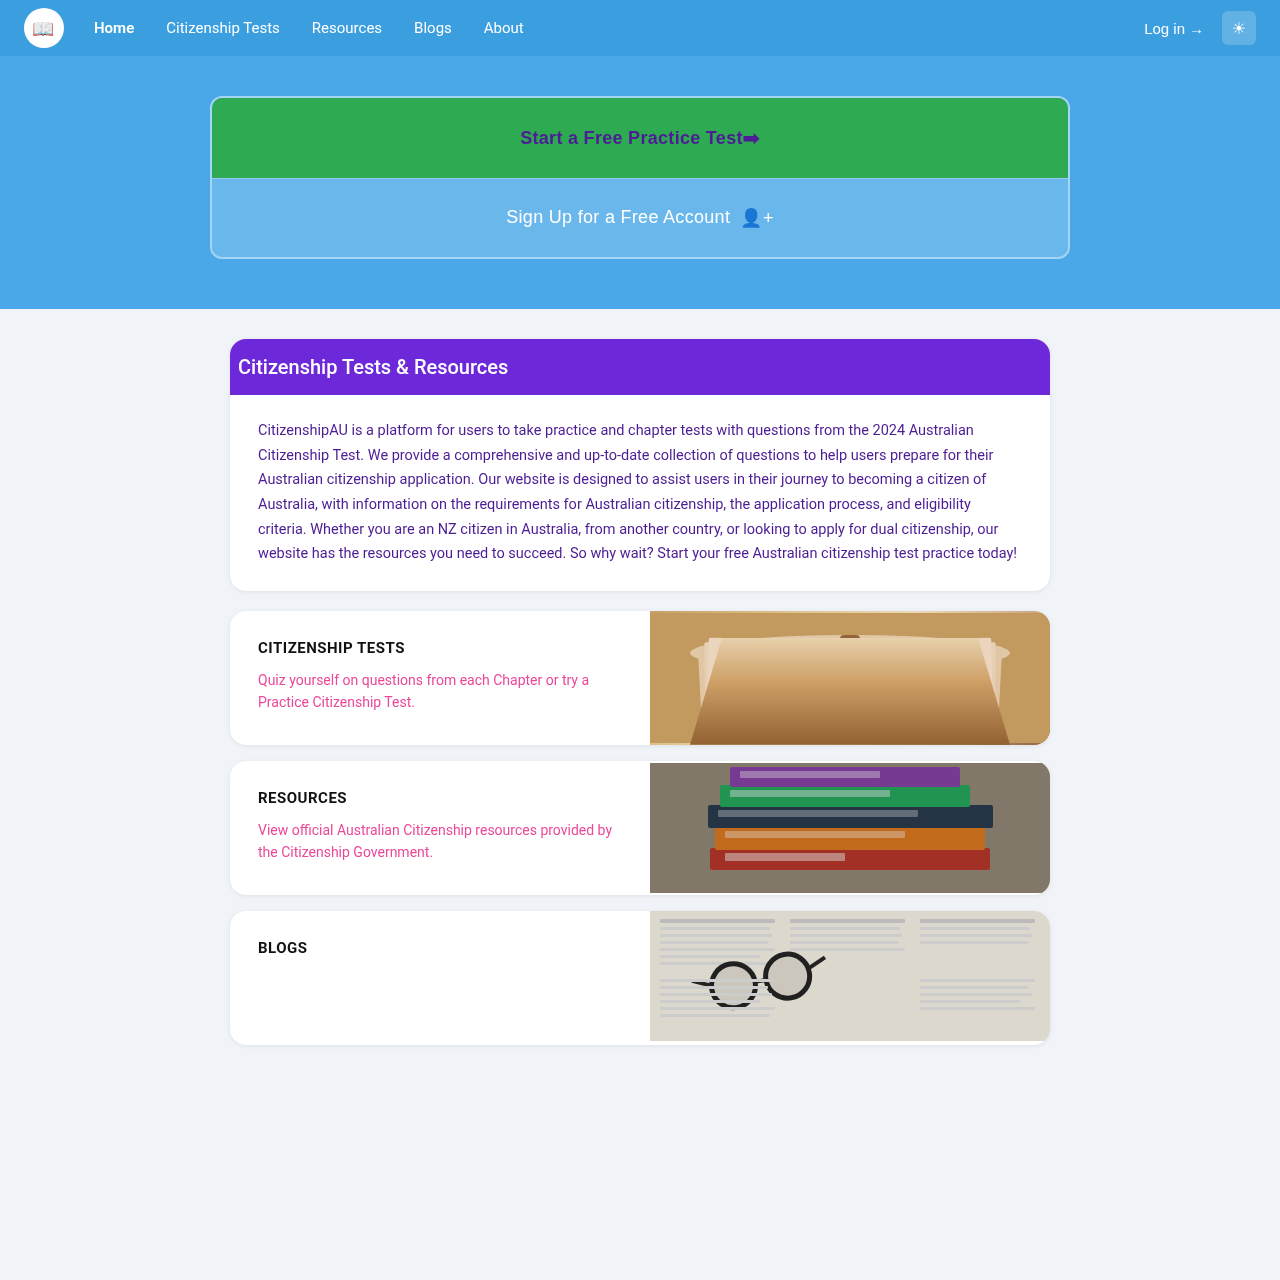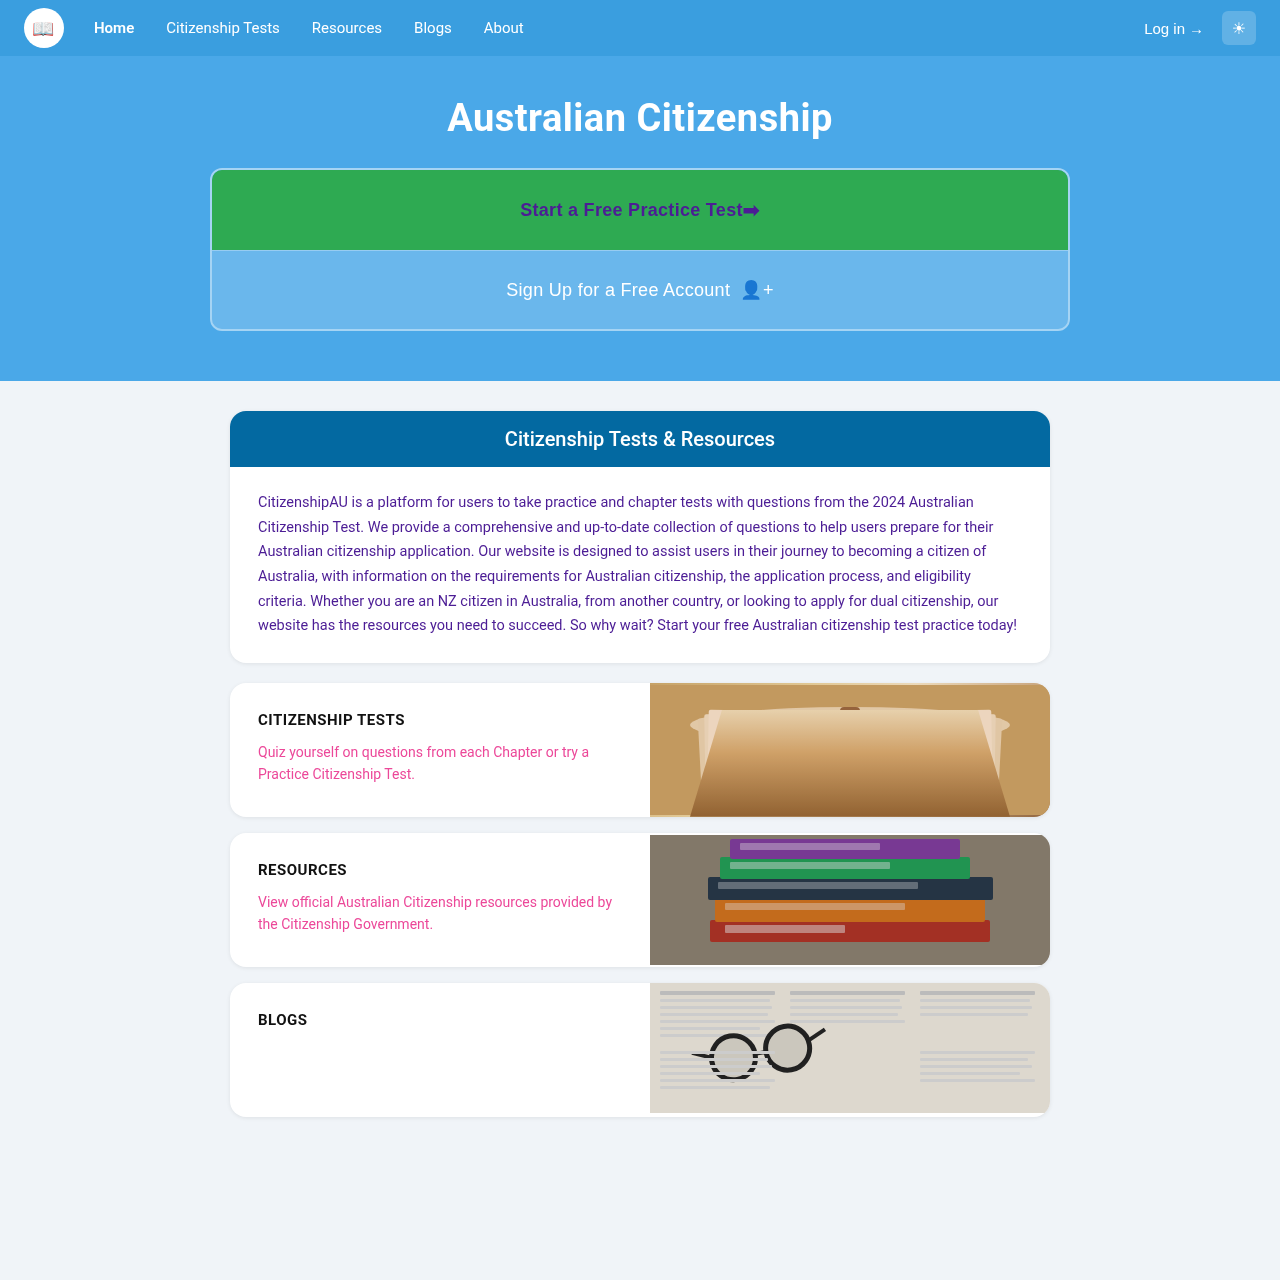--- a/index.html
+++ b/index.html
@@ -96,36 +96,36 @@
     }
     .btn-signup {
       background: rgba(255,255,255,0.18);
       color: white;
       border: none;
       border-top: 1px solid rgba(255,255,255,0.3);
       padding: 28px 20px;
       font-size: 18px;
       font-weight: 500;
       cursor: pointer;
-      display: flex; align-items: center; justify-content: center; gap: 10px;
+      display: flex; justify-content: center; gap: 10px;
       letter-spacing: 0.3px;
     }
 
     
     .section-card {
       background: white;
       border-radius: 16px;
       overflow: hidden;
       margin-bottom: 20px;
       box-shadow: 0 1px 4px rgba(0,0,0,0.08);
     }
     .section-header {
-      background: #0369a1;
-      padding: 16px 32px;
-      text-align: center;
+      background: #6d28d9;
+      padding: 16px 8px;
+      text-align: left;
     }
     .section-header-title {
       color: white;
       font-size: 20px;
       font-weight: 500;
     }
     .section-body {
       padding: 24px 28px;
     }
     .section-body p {
@@ -221,21 +221,20 @@
       <span>→</span>
     </button>
     <button class="theme-btn">
       <span>☀</span>
     </button>
   </div>
 </nav>
 
 <div class="hero-outer">
   <div class="hero">
-    <h1 class="hero-title">Australian Citizenship</h1>
     <div class="hero-buttons">
       <button class="btn-practice">
         <span>Start a Free Practice Test</span>
         <span style="font-size:20px;">➡</span>
       </button>
       <button class="btn-signup">
         <span>Sign Up for a Free Account</span>
         <span style="font-size:18px;">👤+</span>
       </button>
     </div>

